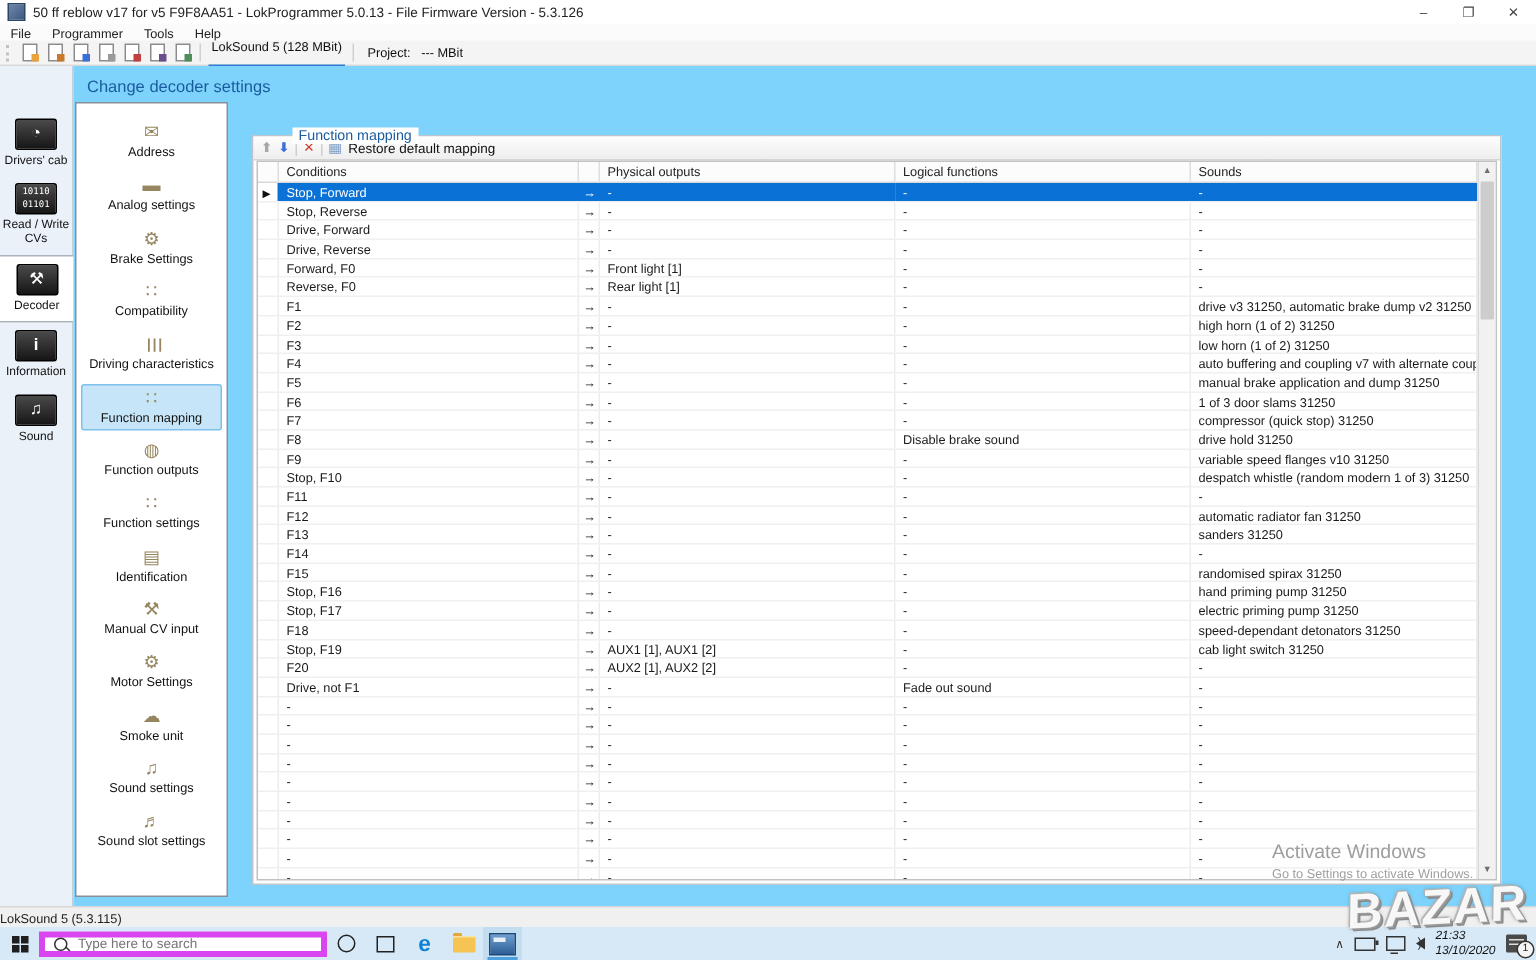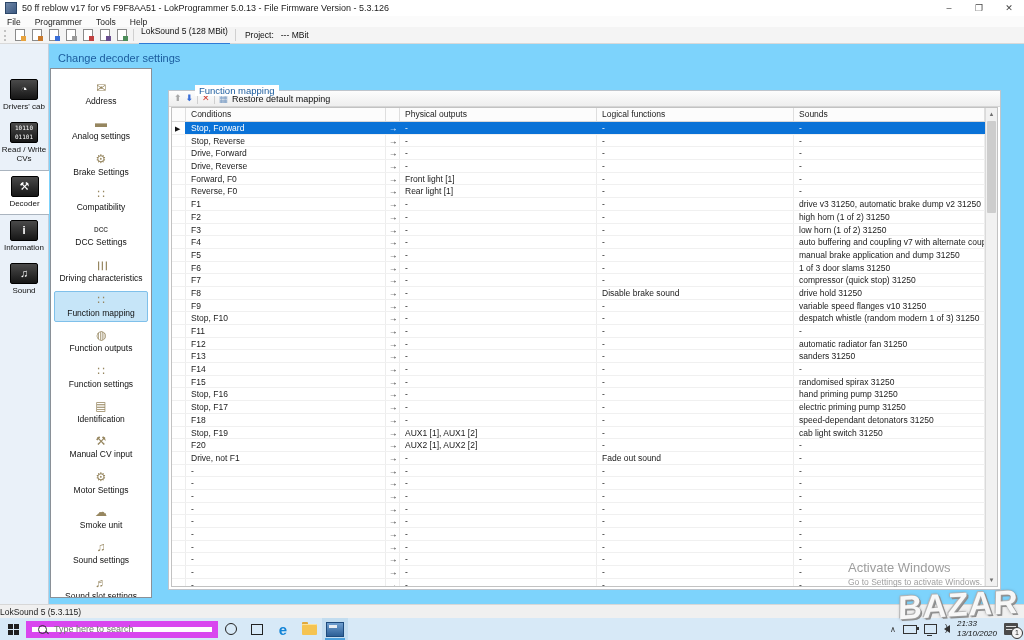--- a/index.html
+++ b/index.html
@@ -104,21 +104,21 @@
 
   
   .statusbar{height:13px;background:#f0f0f0;border-top:1px solid #d7d7d7;font-size:8.5px;color:#222;
              display:flex;align-items:center;padding-left:0;flex:0 0 auto;}
 
   
   .taskbar{height:22px;background:#d7e9f7;display:flex;align-items:center;flex:0 0 auto;position:relative;}
   .start-btn{width:26px;height:22px;display:flex;align-items:center;justify-content:center;}
   .win-logo{width:11px;height:11px;display:grid;grid-template-columns:5px 5px;grid-template-rows:5px 5px;gap:1px;}
   .win-logo span{background:#1f1f1f;}
-  .search-box{width:192px;height:17px;background:#fff;border:6px solid #d946ef;display:flex;align-items:center;
+  .search-box{width:192px;height:17px;background:#fff;border:4px solid #d946ef;display:flex;align-items:center;
               gap:5px;padding-left:6px;box-sizing:border-box;}
   .mag{width:7px;height:7px;border:1.4px solid #333;border-radius:50%;position:relative;flex:0 0 auto;}
   .mag::after{content:"";position:absolute;width:4px;height:1.4px;background:#333;right:-3px;bottom:-1px;transform:rotate(45deg);}
   .search-input{border:none;outline:none;font-size:9px;color:#333;background:transparent;width:150px;
                 font-family:"Liberation Sans",sans-serif;}
   .tb-app{width:26px;height:22px;display:flex;align-items:center;justify-content:center;position:relative;}
   .cortana-ico{width:10px;height:10px;border:1.5px solid #222;border-radius:50%;}
   .taskview-ico{width:10px;height:9px;border:1.3px solid #222;position:relative;background:#d7e9f7;}
   .taskview-ico::before{content:"";position:absolute;left:-3px;top:-3px;width:10px;height:9px;border:1.3px solid #222;background:#d7e9f7;z-index:-1;}
   .edge-ico{font-size:15px;font-weight:bold;color:#1183d6;line-height:15px;}
@@ -229,24 +229,20 @@
           </div>
           <div class="nav-item">
             <span class="nav-ico">⚙</span>
             <span class="nav-label">Brake Settings</span>
           </div>
           <div class="nav-item">
             <span class="nav-ico">∷</span>
             <span class="nav-label">Compatibility</span>
           </div>
           <div class="nav-item">
-            <span class="nav-ico tinytxt">DCC</span>
-            <span class="nav-label">DCC Settings</span>
-          </div>
-          <div class="nav-item">
             <span class="nav-ico rot">☰</span>
             <span class="nav-label">Driving characteristics</span>
           </div>
           <div class="nav-item selected">
             <span class="nav-ico">∷</span>
             <span class="nav-label">Function mapping</span>
           </div>
           <div class="nav-item">
             <span class="nav-ico">◍</span>
             <span class="nav-label">Function outputs</span>

